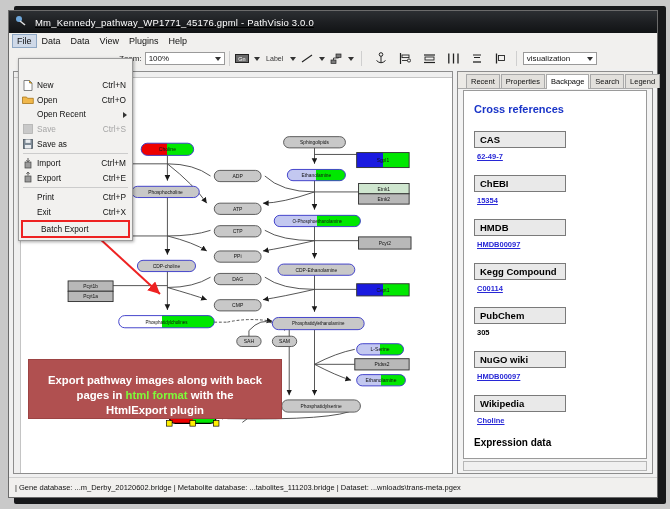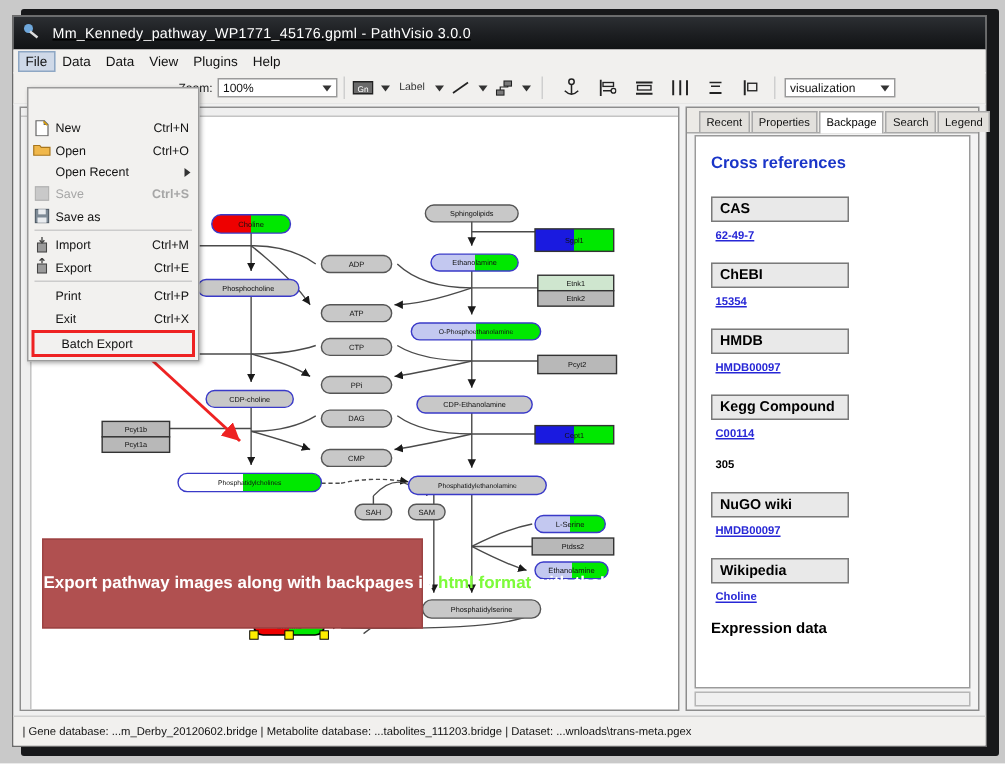--- a/index.html
+++ b/index.html
@@ -81,29 +81,29 @@
   #statusbar .st{font-size:7.5px;color:#111;white-space:nowrap;padding-left:6px;}
 
   
   #filemenu{position:absolute;left:9px;top:47px;width:113px;background:#f2f1ef;
      border:1px solid #9b9b9b;box-shadow:1px 1px 3px rgba(0,0,0,.35);z-index:40;padding:19px 0 2px 0;}
   .fm-row{height:14.6px;display:flex;align-items:center;position:relative;font-size:8.3px;color:#111;}
   .fm-row.disabled{color:#a6a6a6;}
   .fm-ico{width:18px;display:flex;align-items:center;justify-content:center;flex:0 0 18px;}
   .fm-lbl{flex:1;}
   .fm-acc{font-size:8.3px;color:#111;padding-right:6px;}
-  .fm-row.disabled .fm-acc{color:#a6a6a6;font-weight:bold;}
+  .fm-row.disabled .fm-acc{color:#a6a6a6;}
   .fm-sep{height:1px;background:#cccccc;margin:2px 4px;}
   .fm-sub{position:absolute;right:5px;top:5px;width:0;height:0;border-top:3px solid transparent;
      border-bottom:3px solid transparent;border-left:4px solid #333;}
   #batch-export-row{border:2px solid #e22; margin:1px 2px 0 2px; height:14px;}
 
   
   #annot{position:absolute;left:14px;top:287px;width:252px;height:58px;background:#b05050;
-     border:1px solid #9c4343;display:flex;flex-direction:row;align-items:center;justify-content:flex-start;
+     border:1px solid #9c4343;display:flex;flex-direction:column;align-items:center;justify-content:flex-end;
      z-index:30;}
   #annot .ln{color:#ffffff;font-size:11.3px;font-weight:bold;line-height:15px;white-space:nowrap;}
   #annot .hl{color:#7dfb3a;}
 
   
   #redarrow{position:absolute;left:0;top:0;width:440px;height:428px;z-index:29;pointer-events:none;}
 
   
   text{font-family:"Liberation Sans",sans-serif;}
 </style>
@@ -475,20 +475,21 @@
 
           <div class="xref-hdr">ChEBI</div>
           <div class="xref-val"><a href="#">15354</a></div>
 
           <div class="xref-hdr">HMDB</div>
           <div class="xref-val"><a href="#">HMDB00097</a></div>
 
           <div class="xref-hdr">Kegg Compound</div>
           <div class="xref-val"><a href="#">C00114</a></div>
 
+          <div class="xref-hdr">PubChem</div>
           <div class="xref-val plain">305</div>
 
           <div class="xref-hdr">NuGO wiki</div>
           <div class="xref-val"><a href="#">HMDB00097</a></div>
 
           <div class="xref-hdr">Wikipedia</div>
           <div class="xref-val"><a href="#">Choline</a></div>
 
           <div id="expr-data">Expression data</div>
         </div>

